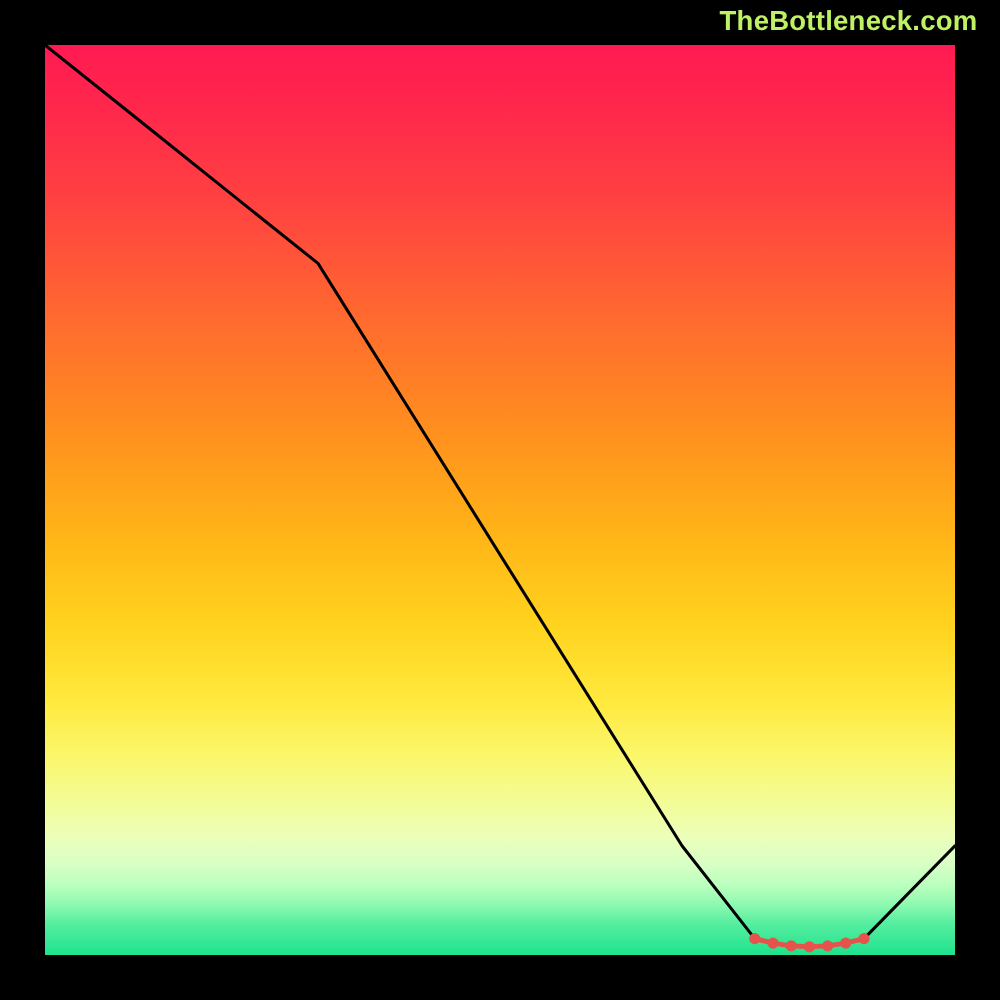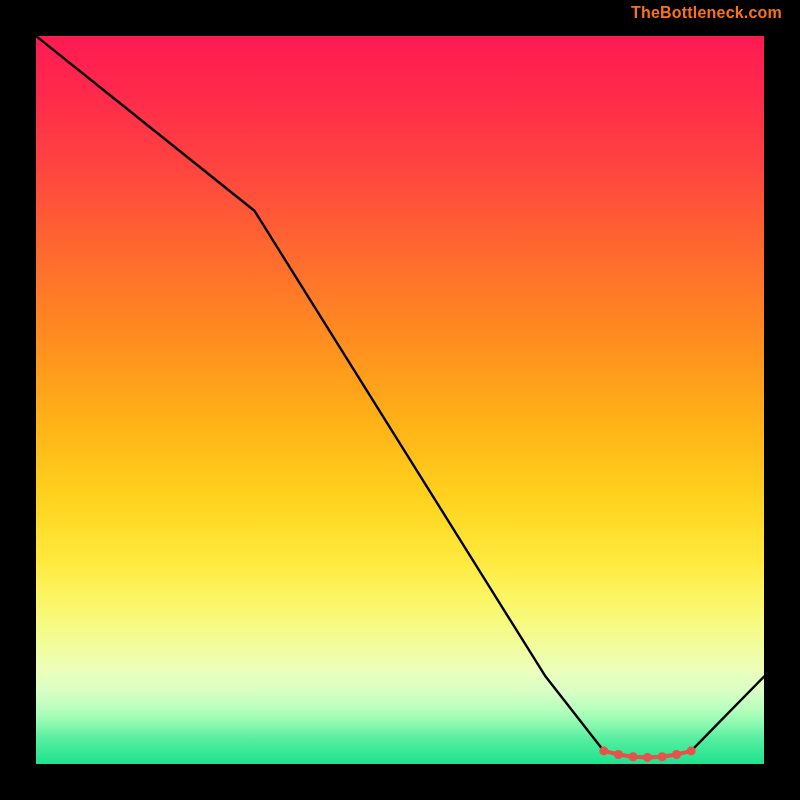--- a/index.html
+++ b/index.html
@@ -14,22 +14,22 @@
   .frame {
     position: relative;
     width: 800px;
     height: 800px;
     background: #000;
   }
   .watermark {
     position: absolute;
     top: 4px;
     right: 18px;
-    color: #f97316;
-    font-size: 16px;
+    color: #bef264;
+    font-size: 22px;
     font-weight: 600;
     letter-spacing: 0.2px;
     user-select: none;
   }
   .plot {
     position: absolute;
     left: 36px;
     top: 36px;
     width: 728px;
     height: 728px;

